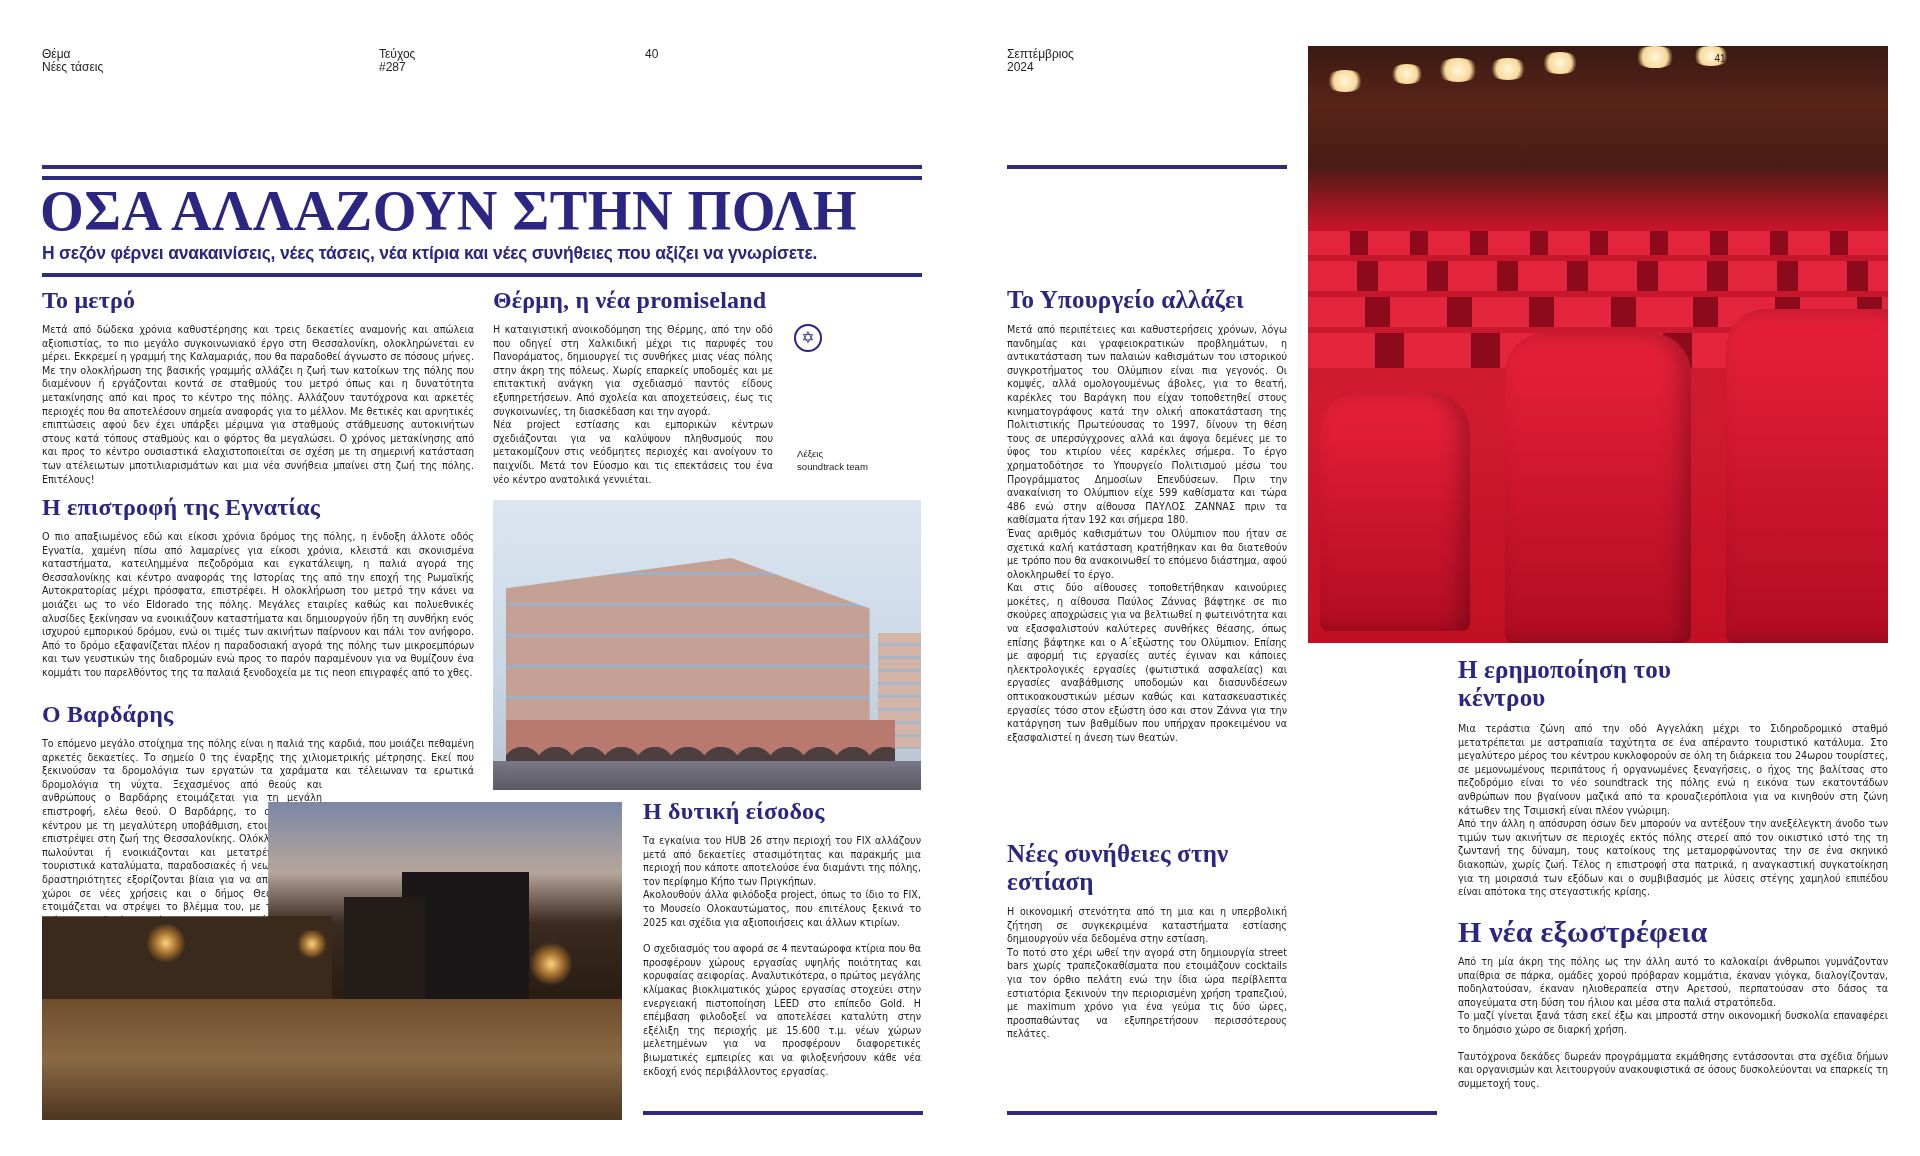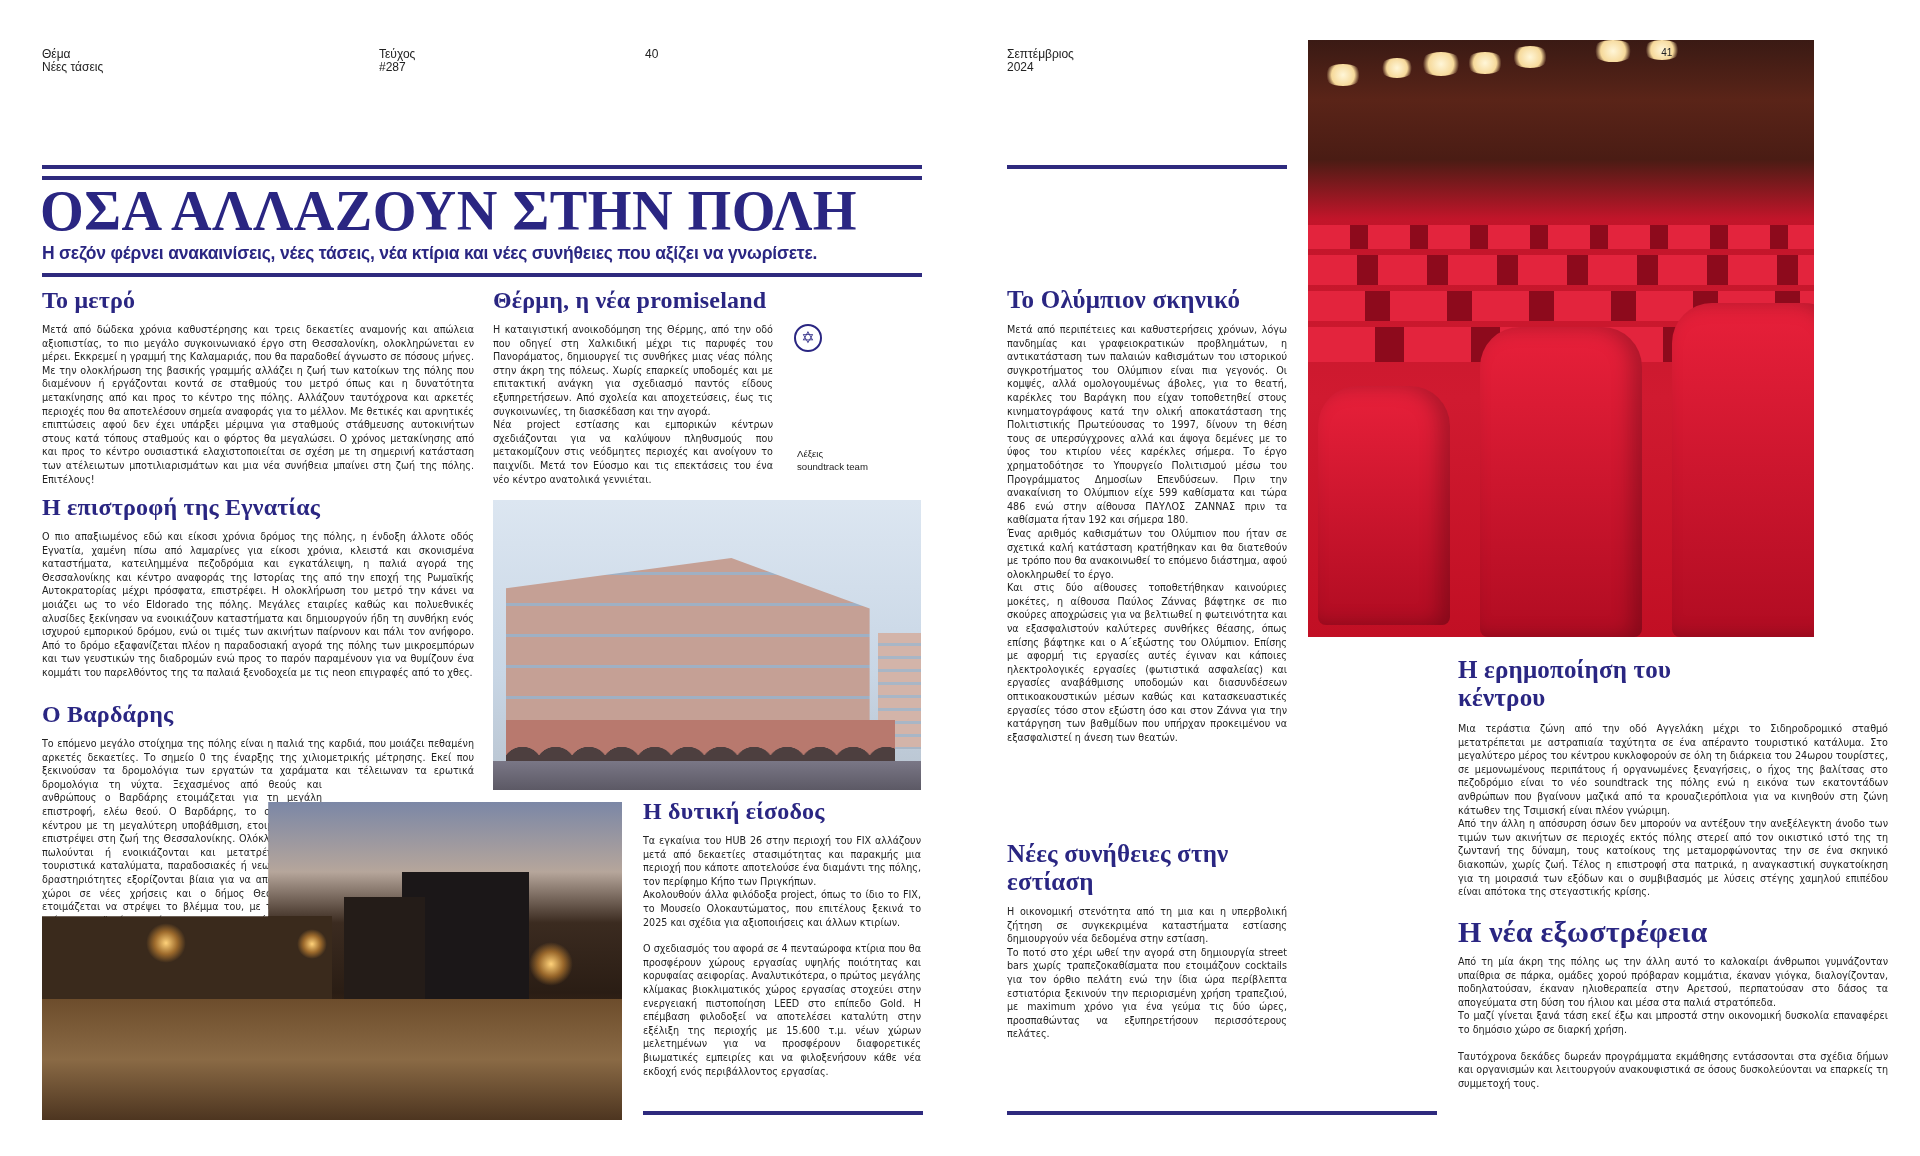--- a/index.html
+++ b/index.html
@@ -127,40 +127,40 @@
 
 <div>
 
   <div class="abs meta" style="left:1007px; top:48px;">
     <div>Σεπτέμβριος</div>
     <div>2024</div>
   </div>
 
   <div class="rule" style="left:1007px; top:165px; width:280px;"></div>
 
-  <div class="photo-theatre" style="left:1308px; top:40px; width:506px; height:597px;">
+  <div class="photo-theatre" style="left:1308px; top:46px; width:580px; height:597px;">
     <div class="light" style="left:3%; top:4%; width:40px; height:22px;"></div>
     <div class="light" style="left:14%; top:3%; width:36px; height:20px;"></div>
     <div class="light" style="left:22%; top:2%; width:44px; height:24px;"></div>
     <div class="light" style="left:31%; top:2%; width:40px; height:22px;"></div>
     <div class="light" style="left:40%; top:1%; width:40px; height:22px;"></div>
     <div class="light" style="left:56%; top:0%; width:44px; height:22px;"></div>
     <div class="light" style="left:66%; top:0%; width:40px; height:20px;"></div>
     <div class="seat-row" style="top:31%; height:4%; background-size: 60px 100%;"></div>
     <div class="seat-row" style="top:36%; height:5%; background-size: 70px 100%;"></div>
     <div class="seat-row" style="top:42%; height:5%; background-size: 82px 100%;"></div>
     <div class="seat-row" style="top:48%; height:6%; background-size: 96px 100%;"></div>
     <div class="seat-big" style="left:2%; top:58%; width:26%; height:40%;"></div>
     <div class="seat-big" style="left:34%; top:48%; width:32%; height:52%;"></div>
     <div class="seat-big" style="left:72%; top:44%; width:34%; height:56%;"></div>
     <div class="abs meta" style="right:28%; top:1%; color:#222; font-size:10px;">41</div>
   </div>
 
   <div class="abs" style="left:1007px; top:286px; width:280px;">
-    <h2 class="h-serif h2" style="font-size:25px;">Το Ολύμπιον σκηνικό</h2>
+    <h2 class="h-serif h2" style="font-size:25px;">Το Υπουργείο αλλάζει</h2>
     <div class="body" style="margin-top:9px;">
       <p>Μετά από περιπέτειες και καθυστερήσεις χρόνων, λόγω πανδημίας και γραφειοκρατικών προβλημάτων, η αντικατάσταση των παλαιών καθισμάτων του ιστορικού συγκροτήματος του Ολύμπιον είναι πια γεγονός. Οι κομψές, αλλά ομολογουμένως άβολες, για το θεατή, καρέκλες του Βαράγκη που είχαν τοποθετηθεί στους κινηματογράφους κατά την ολική αποκατάσταση της Πολιτιστικής Πρωτεύουσας το 1997, δίνουν τη θέση τους σε υπερσύγχρονες αλλά και άψογα δεμένες με το ύφος του κτιρίου νέες καρέκλες σήμερα. Το έργο χρηματοδότησε το Υπουργείο Πολιτισμού μέσω του Προγράμματος Δημοσίων Επενδύσεων. Πριν την ανακαίνιση το Ολύμπιον είχε 599 καθίσματα και τώρα 486 ενώ στην αίθουσα ΠΑΥΛΟΣ ΖΑΝΝΑΣ πριν τα καθίσματα ήταν 192 και σήμερα 180.</p>
       <p>Ένας αριθμός καθισμάτων του Ολύμπιον που ήταν σε σχετικά καλή κατάσταση κρατήθηκαν και θα διατεθούν με τρόπο που θα ανακοινωθεί το επόμενο διάστημα, αφού ολοκληρωθεί το έργο.</p>
       <p>Και στις δύο αίθουσες τοποθετήθηκαν καινούριες μοκέτες, η αίθουσα Παύλος Ζάννας βάφτηκε σε πιο σκούρες αποχρώσεις για να βελτιωθεί η φωτεινότητα και να εξασφαλιστούν καλύτερες συνθήκες θέασης, όπως επίσης βάφτηκε και ο Α΄εξώστης του Ολύμπιον. Επίσης με αφορμή τις εργασίες αυτές έγιναν και κάποιες ηλεκτρολογικές εργασίες (φωτιστικά ασφαλείας) και εργασίες αναβάθμισης υποδομών και διασυνδέσεων οπτικοακουστικών μέσων καθώς και κατασκευαστικές εργασίες τόσο στον εξώστη όσο και στον Ζάννα για την κατάργηση των βαθμίδων που υπήρχαν προκειμένου να εξασφαλιστεί η άνεση των θεατών.</p>
     </div>
   </div>
 
   <div class="abs" style="left:1007px; top:840px; width:280px;">
     <h2 class="h-serif h2" style="font-size:25px;">Νέες συνήθειες στην εστίαση</h2>
     <div class="body" style="margin-top:9px;">

